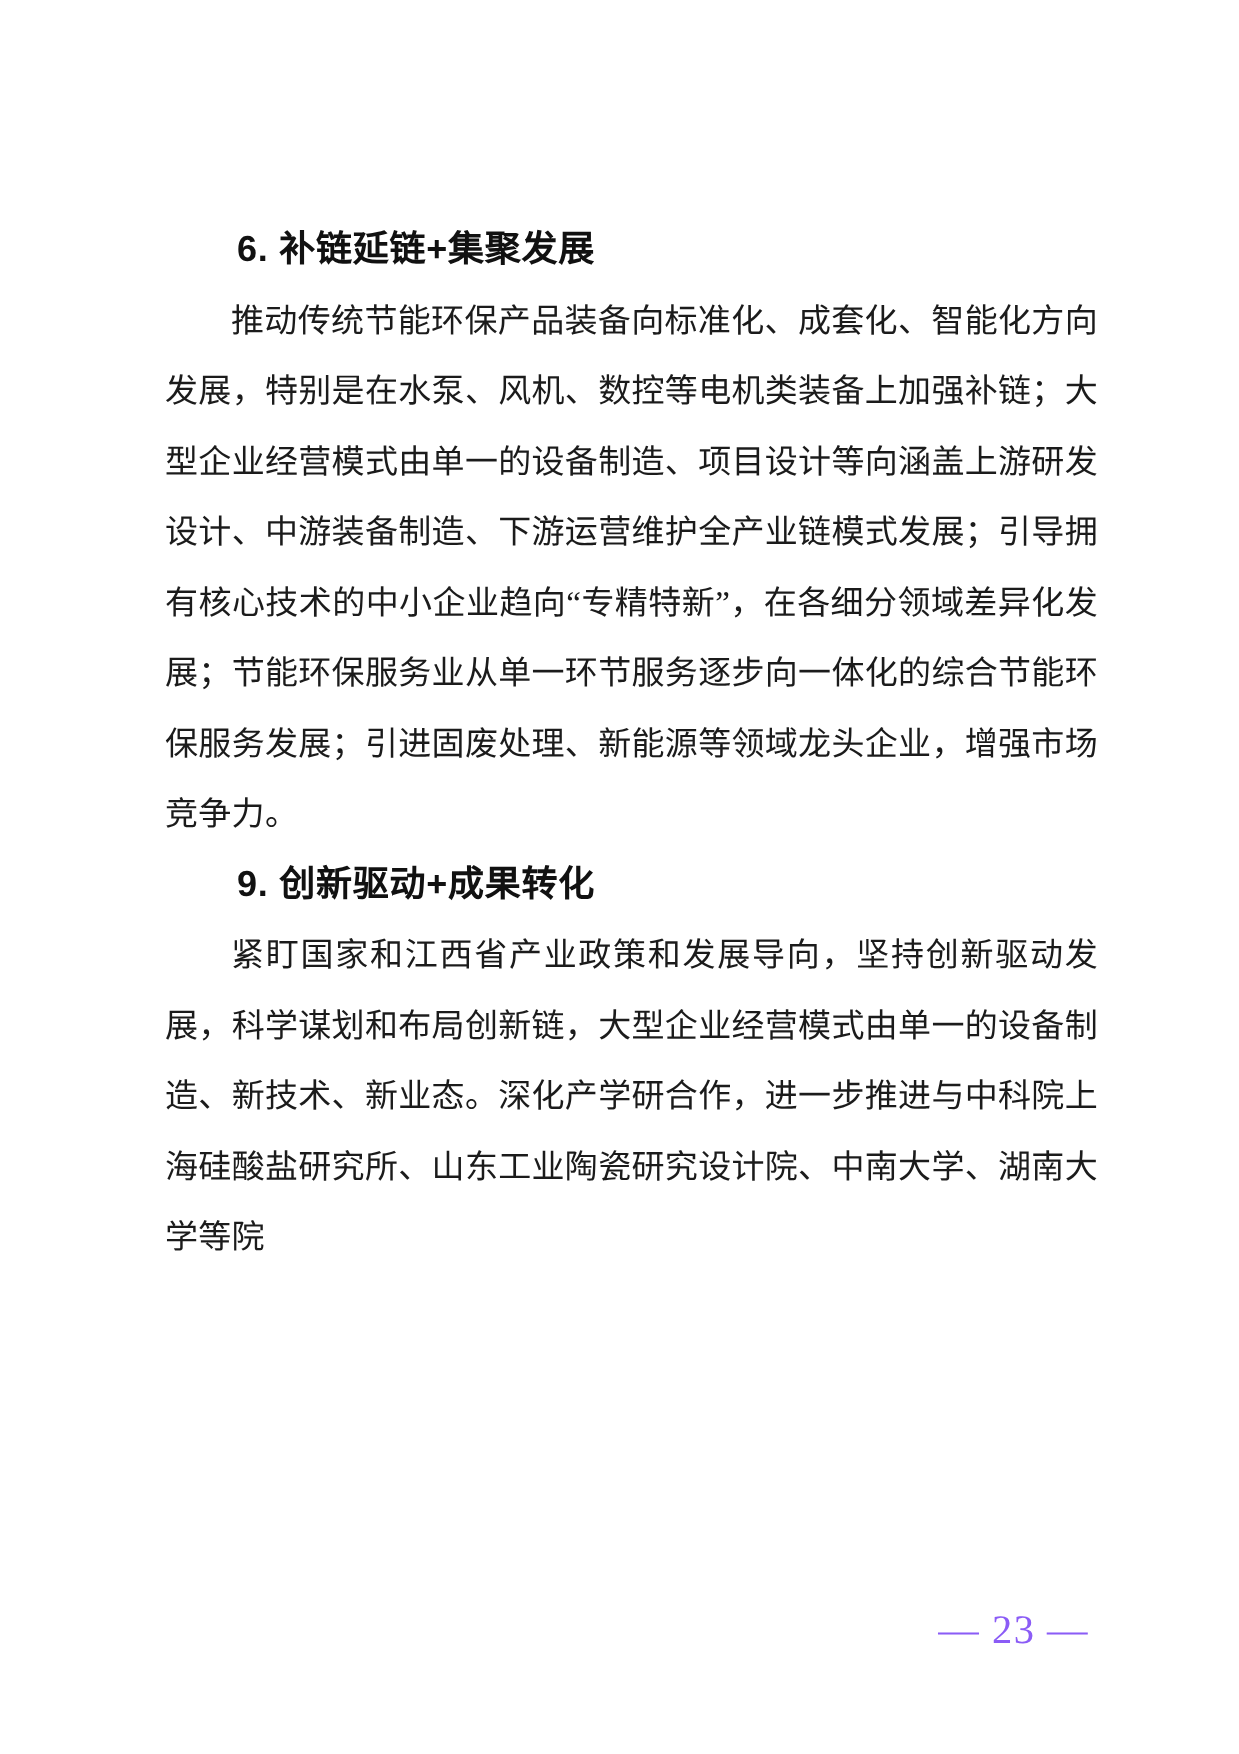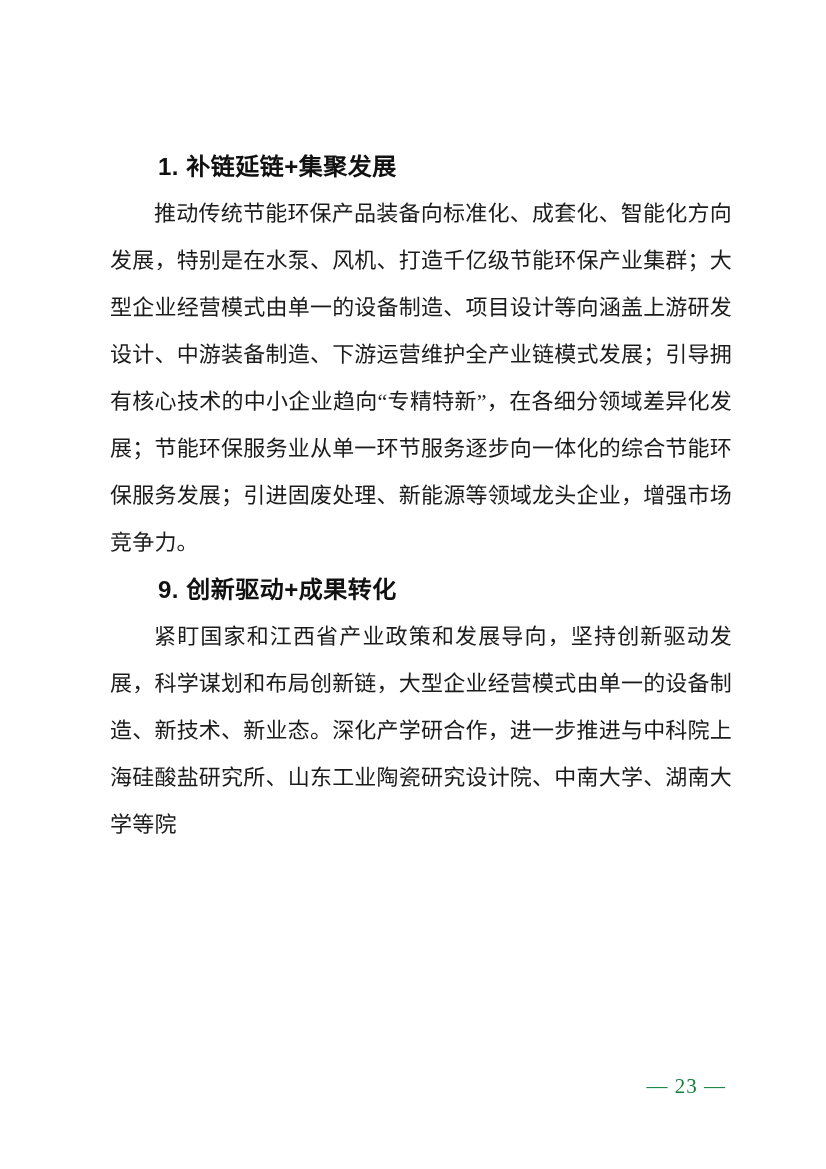--- a/index.html
+++ b/index.html
@@ -40,30 +40,30 @@
     text-indent: 2em;
     text-align: justify;
     text-justify: inter-character;
     letter-spacing: 0.2px;
     color: #1b1b1b;
   }
   .page-footer {
     position: absolute;
     top: 1072px;
     right: 100px;
-    font-size: 21px;
+    font-size: 27px;
     line-height: 28px;
     letter-spacing: 1px;
-    color: #15803d;
+    color: #8b5cf6;
   }
 </style>
 </head>
 <body>
 
 <div class="page">
   <div class="content">
-    <h3 class="doc-heading">1. 补链延链+集聚发展</h3>
-    <p class="doc-paragraph">推动传统节能环保产品装备向标准化、成套化、智能化方向发展，特别是在水泵、风机、打造千亿级节能环保产业集群；大型企业经营模式由单一的设备制造、项目设计等向涵盖上游研发设计、中游装备制造、下游运营维护全产业链模式发展；引导拥有核心技术的中小企业趋向“专精特新”，在各细分领域差异化发展；节能环保服务业从单一环节服务逐步向一体化的综合节能环保服务发展；引进固废处理、新能源等领域龙头企业，增强市场竞争力。</p>
+    <h3 class="doc-heading">6. 补链延链+集聚发展</h3>
+    <p class="doc-paragraph">推动传统节能环保产品装备向标准化、成套化、智能化方向发展，特别是在水泵、风机、数控等电机类装备上加强补链；大型企业经营模式由单一的设备制造、项目设计等向涵盖上游研发设计、中游装备制造、下游运营维护全产业链模式发展；引导拥有核心技术的中小企业趋向“专精特新”，在各细分领域差异化发展；节能环保服务业从单一环节服务逐步向一体化的综合节能环保服务发展；引进固废处理、新能源等领域龙头企业，增强市场竞争力。</p>
     <h3 class="doc-heading">9. 创新驱动+成果转化</h3>
     <p class="doc-paragraph">紧盯国家和江西省产业政策和发展导向，坚持创新驱动发展，科学谋划和布局创新链，大型企业经营模式由单一的设备制造、新技术、新业态。深化产学研合作，进一步推进与中科院上海硅酸盐研究所、山东工业陶瓷研究设计院、中南大学、湖南大学等院</p>
   </div>
   <div class="page-footer">— 23 —</div>
 </div>
 
 </body></html>

